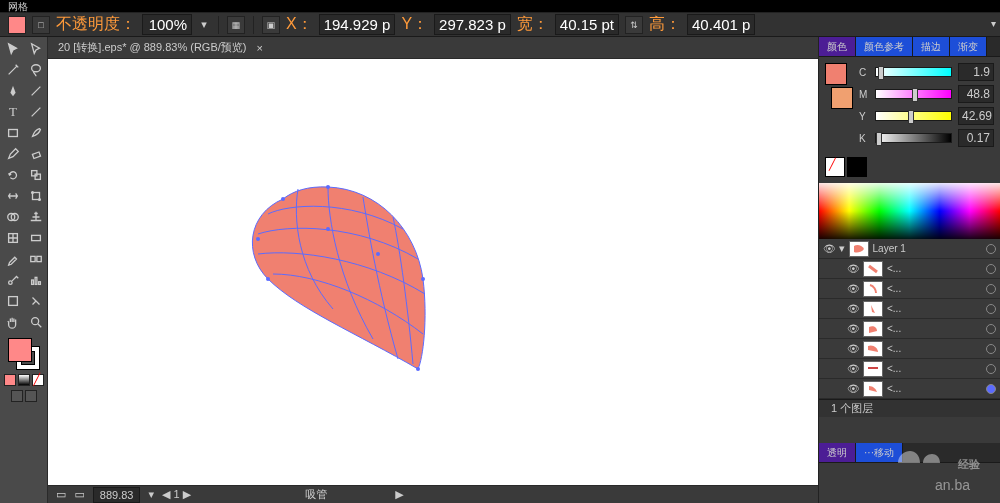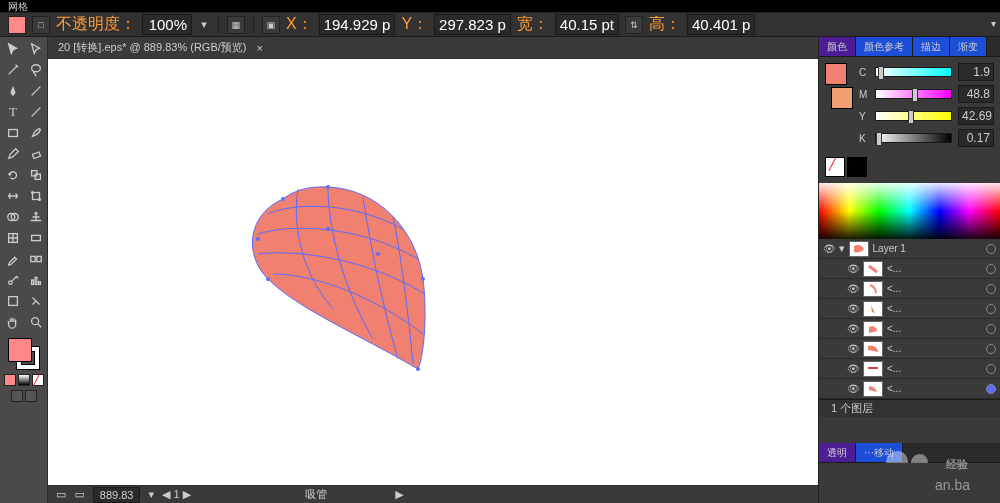--- a/index.html
+++ b/index.html
@@ -51,21 +51,21 @@
 .layers-panel{flex:1;background:#3a3a3a;display:flex;flex-direction:column;overflow:hidden}
 .layer-row{display:flex;align-items:center;height:20px;border-bottom:1px solid #2a2a2a;padding:0 4px;gap:4px}
 .layer-row.sub{padding-left:28px}
 .eye{width:12px;height:12px;font-size:10px;text-align:center}
 .layer-thumb{width:20px;height:16px;background:#fff;border:1px solid #666;display:flex;align-items:center;justify-content:center}
 .layer-thumb svg{width:14px;height:12px}
 .layer-name{flex:1;font-size:10px;overflow:hidden;white-space:nowrap}
 .layer-dot{width:10px;height:10px;border-radius:50%;border:1px solid #888}
 .layer-footer{height:18px;background:#323232;display:flex;align-items:center;padding:0 12px;font-size:10px;border-top:1px solid #1a1a1a}
 .trans-panel{background:#3a3a3a;padding:4px 6px}
-.wm{position:absolute;right:32px;bottom:30px;opacity:.6;font-size:18px;color:#fff;font-weight:bold;z-index:5;pointer-events:none}
+.wm{position:absolute;right:20px;bottom:30px;opacity:.6;font-size:18px;color:#fff;font-weight:bold;z-index:5;pointer-events:none}
 .menu-btn{position:absolute;right:4px;top:18px;font-size:10px}
 .slider-thumb{position:absolute;top:-2px;width:6px;height:14px;background:#ccc;border:1px solid #333}
 </style>
 </head>
 <body>
 
 <div class="topbar">
   <span>网格</span>
   <span class="menu-btn">▾</span>
 </div>

